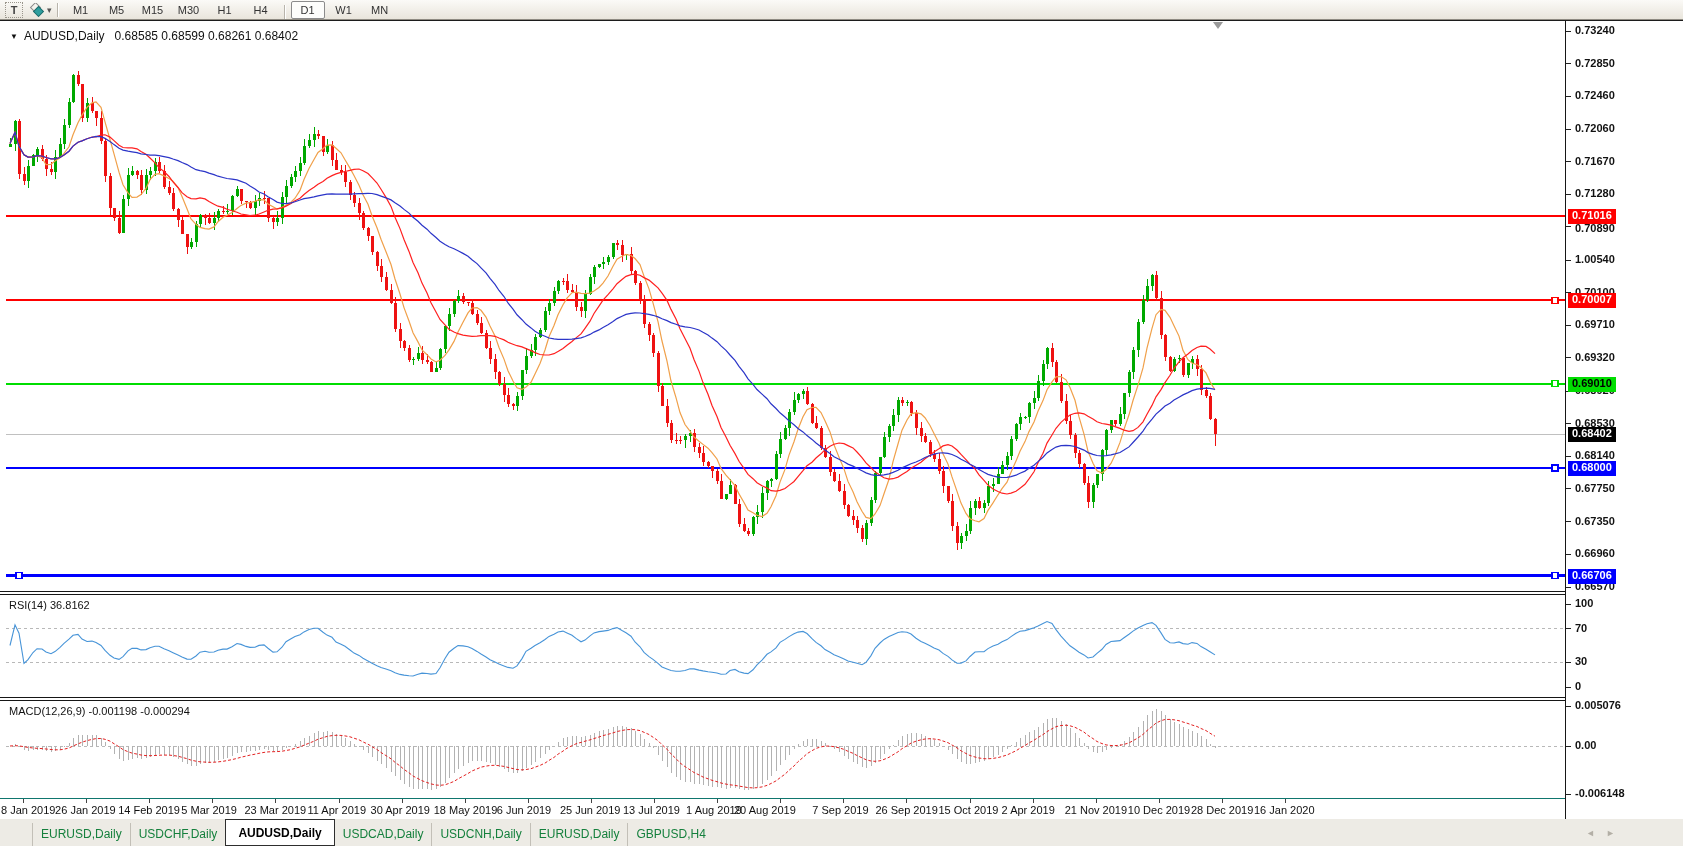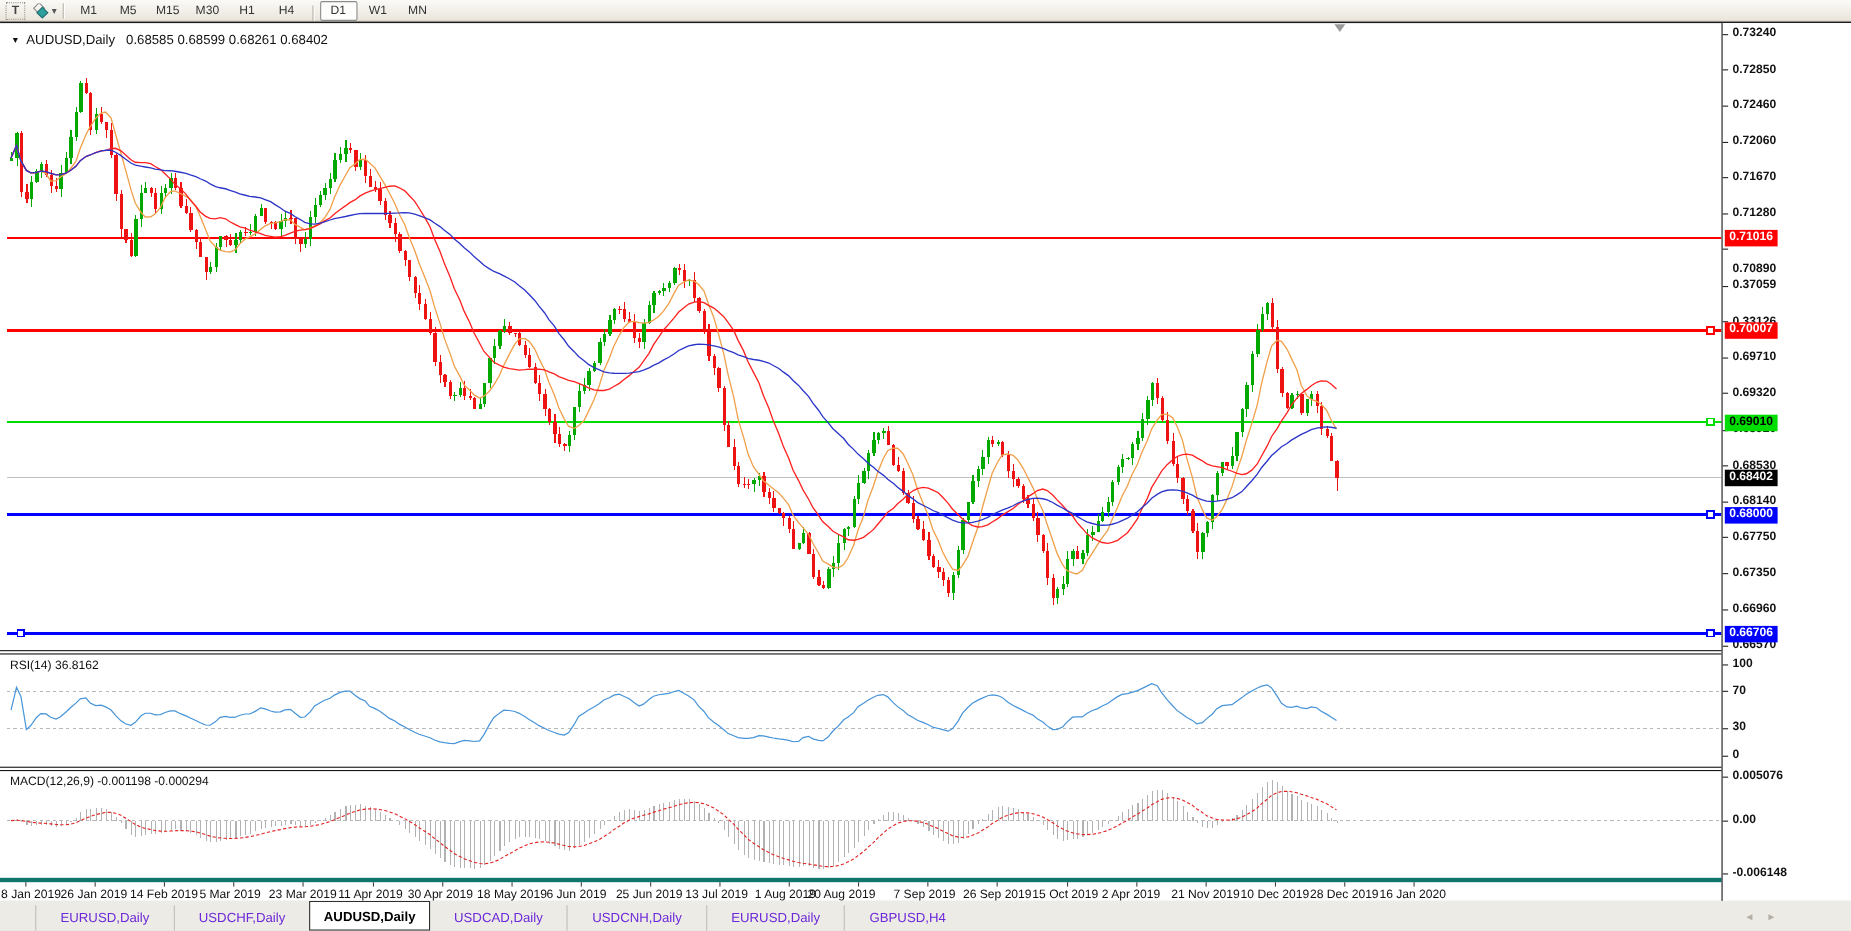--- a/index.html
+++ b/index.html
@@ -27,35 +27,35 @@
   #shiftmark{position:absolute;left:1213px;top:1px;width:0;height:0;z-index:5;
     border-left:5px solid transparent;border-right:5px solid transparent;border-top:7px solid #9a9a9a}
   svg.pane{position:absolute;left:6px;width:1559px;shape-rendering:crispEdges}
   #mainSvg{top:2px;height:568px}
   #rsiSvg{top:574px;height:102px}
   #macdSvg{top:680px;height:97px}
   .hsep{position:absolute;left:0;width:1683px;height:4px;background:#fff;
     border-top:1px solid #161616;border-bottom:1px solid #161616;box-sizing:border-box;z-index:4}
   #sep1{top:570px}#sep2{top:676px}
   #dateaxis{position:absolute;left:0;top:777px;width:1570px;height:21px;background:#fff;
-    border-top:4px solid #0f766e;box-sizing:border-box;z-index:4}
+    border-top:1px solid #0f766e;box-sizing:border-box;z-index:4}
   .dtick{position:absolute;top:0;width:1px;height:4px;background:#444}
   .dlabel{position:absolute;top:5px;font-size:11px;color:#111;white-space:nowrap}
   
   #axis{position:absolute;left:1565px;top:0;width:118px;height:798px;background:#fff;
     border-left:1px solid #161616;box-sizing:border-box;z-index:5}
   .atick{position:absolute;left:0;width:5px;height:1px;background:#222}
   .albl{position:absolute;left:9px;font-size:11px;font-weight:bold;color:#111;white-space:nowrap}
   .badge{position:absolute;left:2px;height:15px;line-height:13px;padding:0 4px;font-size:11px;
     font-weight:bold;white-space:nowrap;z-index:6}
   .indlabel{position:absolute;left:9px;font-size:11px;color:#111;z-index:6;white-space:pre}
   
   #tabs{position:absolute;left:0;top:818px;width:1683px;height:28px;background:#edebe5;
     border-top:1px solid #98948b;box-sizing:border-box;display:flex;align-items:flex-end;padding-left:32px}
-  .tab{height:20px;padding:1px 22px 2px;font-size:12px;color:#6d28d9;display:flex;align-items:center;
+  .tab{height:20px;padding:1px 8px 2px;font-size:12px;color:#15803d;display:flex;align-items:center;
     border-left:1px solid #c2bfb7;white-space:nowrap}
   .tab:first-child{border-left:none}
   .tab.active{background:#fff;border:1px solid #2e2e2e;font-weight:bold;color:#000;height:23px;padding:1px 12px}
   .tab.active + .tab{border-left:none}
   .tscroll{position:absolute;top:9px;font-size:9px;color:#b3afa6}
 </style>
 </head>
 <body>
 
 <div id="toolbar">
@@ -704,25 +704,25 @@
       <div class="albl" style="top: 35.5097px;">0.72850</div>
       <div class="atick" style="top: 74.5195px;"></div>
       <div class="albl" style="top: 68.0195px;">0.72460</div>
       <div class="atick" style="top: 107.863px;"></div>
       <div class="albl" style="top: 101.363px;">0.72060</div>
       <div class="atick" style="top: 140.373px;"></div>
       <div class="albl" style="top: 133.873px;">0.71670</div>
       <div class="atick" style="top: 172.882px;"></div>
       <div class="albl" style="top: 166.382px;">0.71280</div>
       <div class="atick" style="top: 205.392px;"></div>
-      <div class="albl" style="top: 201px; margin-top: 16px;">0.70890</div>
+      <div class="albl" style="top: 185px; margin-top: 16px;">0.70890</div>
       <div class="atick" style="top: 238.735px;"></div>
-      <div class="albl" style="top: 232.235px;">0.37059</div>
+      <div class="albl" style="top: 232.235px;">1.00540</div>
       <div class="atick" style="top: 271.245px;"></div>
-      <div class="albl" style="top: 264.745px;">0.33126</div>
+      <div class="albl" style="top: 264.745px;">0.70100</div>
       <div class="atick" style="top: 303.755px;"></div>
       <div class="albl" style="top: 297.255px;">0.69710</div>
       <div class="atick" style="top: 336.265px;"></div>
       <div class="albl" style="top: 329.765px;">0.69320</div>
       <div class="atick" style="top: 369.608px;"></div>
       <div class="albl" style="top: 363.108px;">0.68920</div>
       <div class="atick" style="top: 402.118px;"></div>
       <div class="albl" style="top: 395.618px;">0.68530</div>
       <div class="atick" style="top: 434.627px;"></div>
       <div class="albl" style="top: 428.127px;">0.68140</div>

